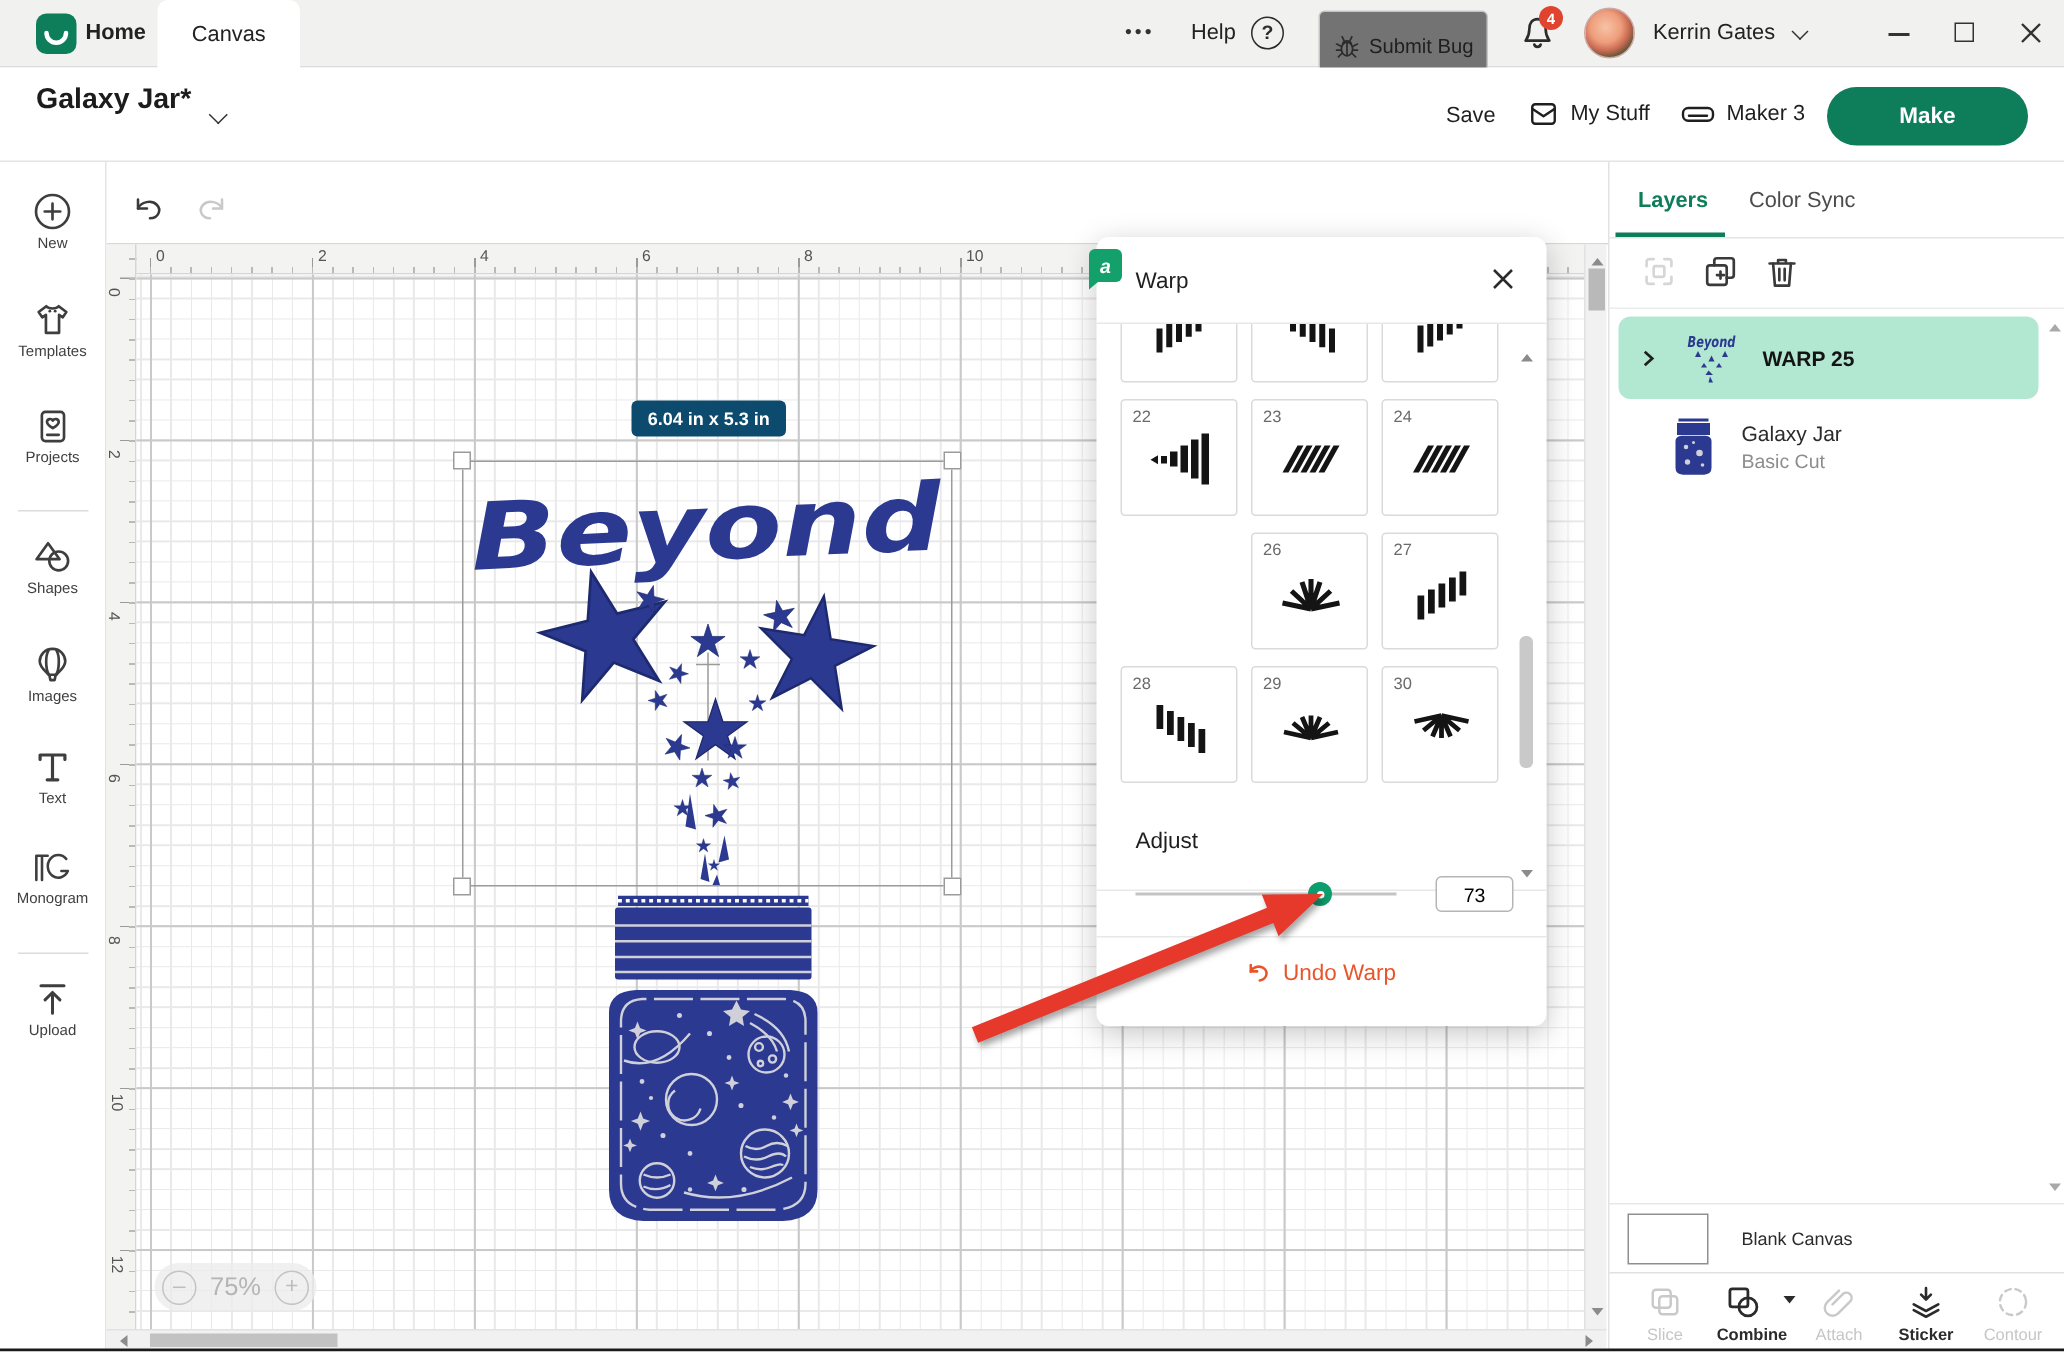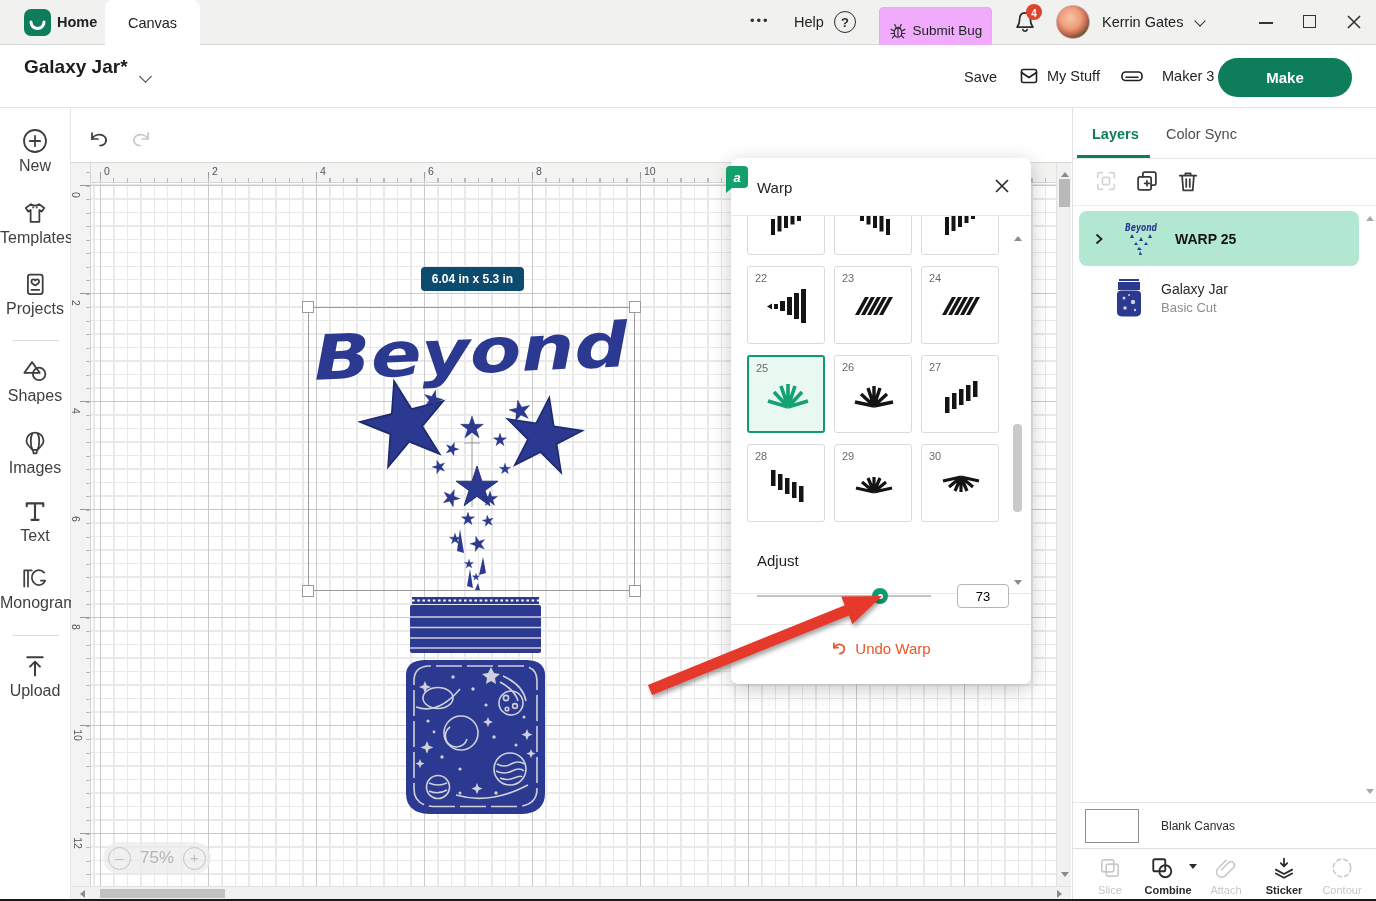--- a/index.html
+++ b/index.html
@@ -10,21 +10,21 @@
   .ic { stroke:#3e3e3e; fill:none; stroke-width:1.5; stroke-linecap:round; stroke-linejoin:round; }
   .ic-dis { stroke:#c9c9c9; }
   .caret { width:0; height:0; border:4px solid transparent; border-top:5px solid #4a4a4a; margin-left:5px; margin-top:4px; }
   .caret-dis { border-top-color:#c9c9c9; }
   .vsep { position:absolute; top:116px; width:1px; height:38px; background:#e3e3e3; }
   .num-input { width:48px; height:23px; border:1px solid #b5b5b5; border-radius:3px 0 0 3px; font-size:13px; padding:0 5px; font-family:"Liberation Sans",sans-serif; color:#222; background:#fff; }
   .stepper { width:16px; height:23px; border:1px solid #b5b5b5; border-left:none; border-radius:0 3px 3px 0; display:flex; flex-direction:column; align-items:center; justify-content:center; gap:3px; background:#fff; }
   .tri-up { width:0;height:0;border:3.5px solid transparent; border-bottom:4.5px solid #555; margin-bottom:-2px;}
   .tri-dn { width:0;height:0;border:3.5px solid transparent; border-top:4.5px solid #555; margin-top:-2px;}
   .sb-item { position:absolute; left:0; width:70px; text-align:center; }
-  .sb-item .t { display:block; font-size:16px; color:#3f3f3f; margin-top:3px; }
+  .sb-item .t { display:block; font-size:10px; color:#3f3f3f; margin-top:3px; }
   .sb-item svg { margin:0 auto; }
   .toolgroup-label { position:absolute; top:116px; font-size:11px; color:#4f4f4f; }
   .wcell { position:absolute; width:78px; height:78px; border:1px solid #dadada; border-radius:3px; background:#fff; }
   .wcell.sel { border:2px solid #0f9c6c; background:#e9f8f1; }
   .wcell .n { position:absolute; top:5px; left:7px; font-size:11px; color:#6a6a6a; }
   .wcell svg { position:absolute; left:17px; top:17px; }
   .bar { fill:#141414; }
   .actcol { position:absolute; top:748px; width:58px; text-align:center; }
   .actcol .t { font-size:11px; color:#2b2b2b; display:block; margin-top:4px; }
   .actcol.dis .t { color:#c6c6c6; }
@@ -41,21 +41,21 @@
   </div>
   <span class="abs" style="left:57px;top:14px;font-size:14.5px;font-weight:bold;color:#222;">Home</span>
   <div class="abs" style="left:105px;top:0;width:95px;height:46px;background:#fff;border-radius:7px 7px 0 0;text-align:center;line-height:45px;">
     <span style="font-size:14.5px;color:#222;">Canvas</span>
   </div>
   <span class="abs" style="left:750px;top:13px;font-size:13px;letter-spacing:2px;color:#333;">•••</span>
   <span class="abs" style="left:794px;top:14px;font-size:14.5px;color:#222;">Help</span>
   <div class="abs" style="left:834px;top:11px;width:22px;height:22px;border:1.6px solid #2c2c2c;border-radius:50%;text-align:center;line-height:19px;">
     <span style="font-size:13px;font-weight:bold;color:#2c2c2c;">?</span>
   </div>
-  <div class="abs" style="left:879px;top:7px;width:113px;height:47px;background:#f0abfc;border:1px solid #c5c5c5;border-radius:4px;display:flex;align-items:center;justify-content:center;gap:6px;">
+  <div class="abs" style="left:879px;top:7px;width:113px;height:47px;background:#737373;border:1px solid #c5c5c5;border-radius:4px;display:flex;align-items:center;justify-content:center;gap:6px;">
     <svg width="18" height="18" viewBox="0 0 22 22">
         <g class="ic" style="stroke:#2c2c2c;stroke-width:1.4;">
           <ellipse cx="11" cy="13" rx="4.6" ry="5.6"></ellipse>
           <path d="M7.5,8.6 a3.8,3.6 0 0 1 7,0"></path>
           <path d="M6.5,11 L2.5,9 M6.4,14 H2.5 M7,16.5 L4,19.5 M15.5,11 L19.5,9 M15.6,14 H19.5 M15,16.5 L18,19.5 M8.5,6 L7,3 M13.5,6 L15,3 M11,8 V18"></path>
         </g>
       </svg>
     <span style="font-size:13.5px;color:#1f1f1f;">Submit Bug</span>
   </div>
   <div class="abs" style="left:1012px;top:9px;width:30px;height:30px;">
@@ -87,21 +87,21 @@
   <span class="abs" style="left:964px;top:24px;font-size:14.5px;color:#1f1f1f;">Save</span>
   <div class="abs" style="left:1018px;top:20px;display:flex;align-items:center;gap:7px;">
     <svg width="22" height="22" viewBox="0 0 22 22">
         <g class="ic" style="stroke:#1f1f1f;stroke-width:1.6;">
           <rect x="3.5" y="4.5" width="15" height="13" rx="2"></rect>
           <path d="M3.5,7.5 L11,12.5 L18.5,7.5"></path>
         </g>
       </svg>
     <span style="font-size:14.5px;color:#1f1f1f;">My Stuff</span>
   </div>
-  <div class="abs" style="left:1120px;top:20px;display:flex;align-items:center;gap:18px;">
+  <div class="abs" style="left:1120px;top:20px;display:flex;align-items:center;gap:7px;">
     <svg width="24" height="22" viewBox="0 0 24 22">
         <g class="ic" style="stroke:#1f1f1f;stroke-width:1.6;">
           <rect x="2" y="7" width="20" height="8.5" rx="3.5"></rect>
           <path d="M6,12.2 H18"></path>
         </g>
       </svg>
     <span style="font-size:14.5px;color:#1f1f1f;">Maker 3</span>
   </div>
   <div class="abs" style="left:1218px;top:13px;width:134px;height:39px;background:#0e7d5a;border-radius:20px;display:flex;align-items:center;justify-content:center;">
     <span style="color:#fff;font-size:15px;font-weight:bold;">Make</span>
@@ -571,26 +571,20 @@
           <g class="bar">
             <polygon points="13,13 17,13 7,31 3,31"></polygon>
             <polygon points="19,13 23,13 13,31 9,31"></polygon>
             <polygon points="25,13 29,13 19,31 15,31"></polygon>
             <polygon points="31,13 35,13 25,31 21,31"></polygon>
             <polygon points="37,13 41,13 31,31 27,31"></polygon>
           </g>
         </svg>
     </div>
 
-    <div class="wcell sel" style="left:16px;top:139px;">
-      <span class="n">25</span>
-      <svg width="44" height="44" viewBox="0 0 44 44">
-          <path d="M22,33 L2,27 M22,33 L8,18 M22,33 L15,12 M22,33 L22,10 M22,33 L29,12 M22,33 L36,18 M22,33 L42,27" stroke="#12a273" stroke-width="3.6"></path>
-        </svg>
-    </div>
     <div class="wcell" style="left:103px;top:139px;">
       <span class="n">26</span>
       <svg width="44" height="44" viewBox="0 0 44 44">
           <path d="M22,33 L3,29 M22,33 L9,21 M22,33 L16,15 M22,33 L22,13 M22,33 L28,15 M22,33 L35,21 M22,33 L41,29" stroke="#141414" stroke-width="3.4"></path>
         </svg>
     </div>
     <div class="wcell" style="left:190px;top:139px;">
       <span class="n">27</span>
       <svg width="44" height="44" viewBox="0 0 44 44">
           <g class="bar">

